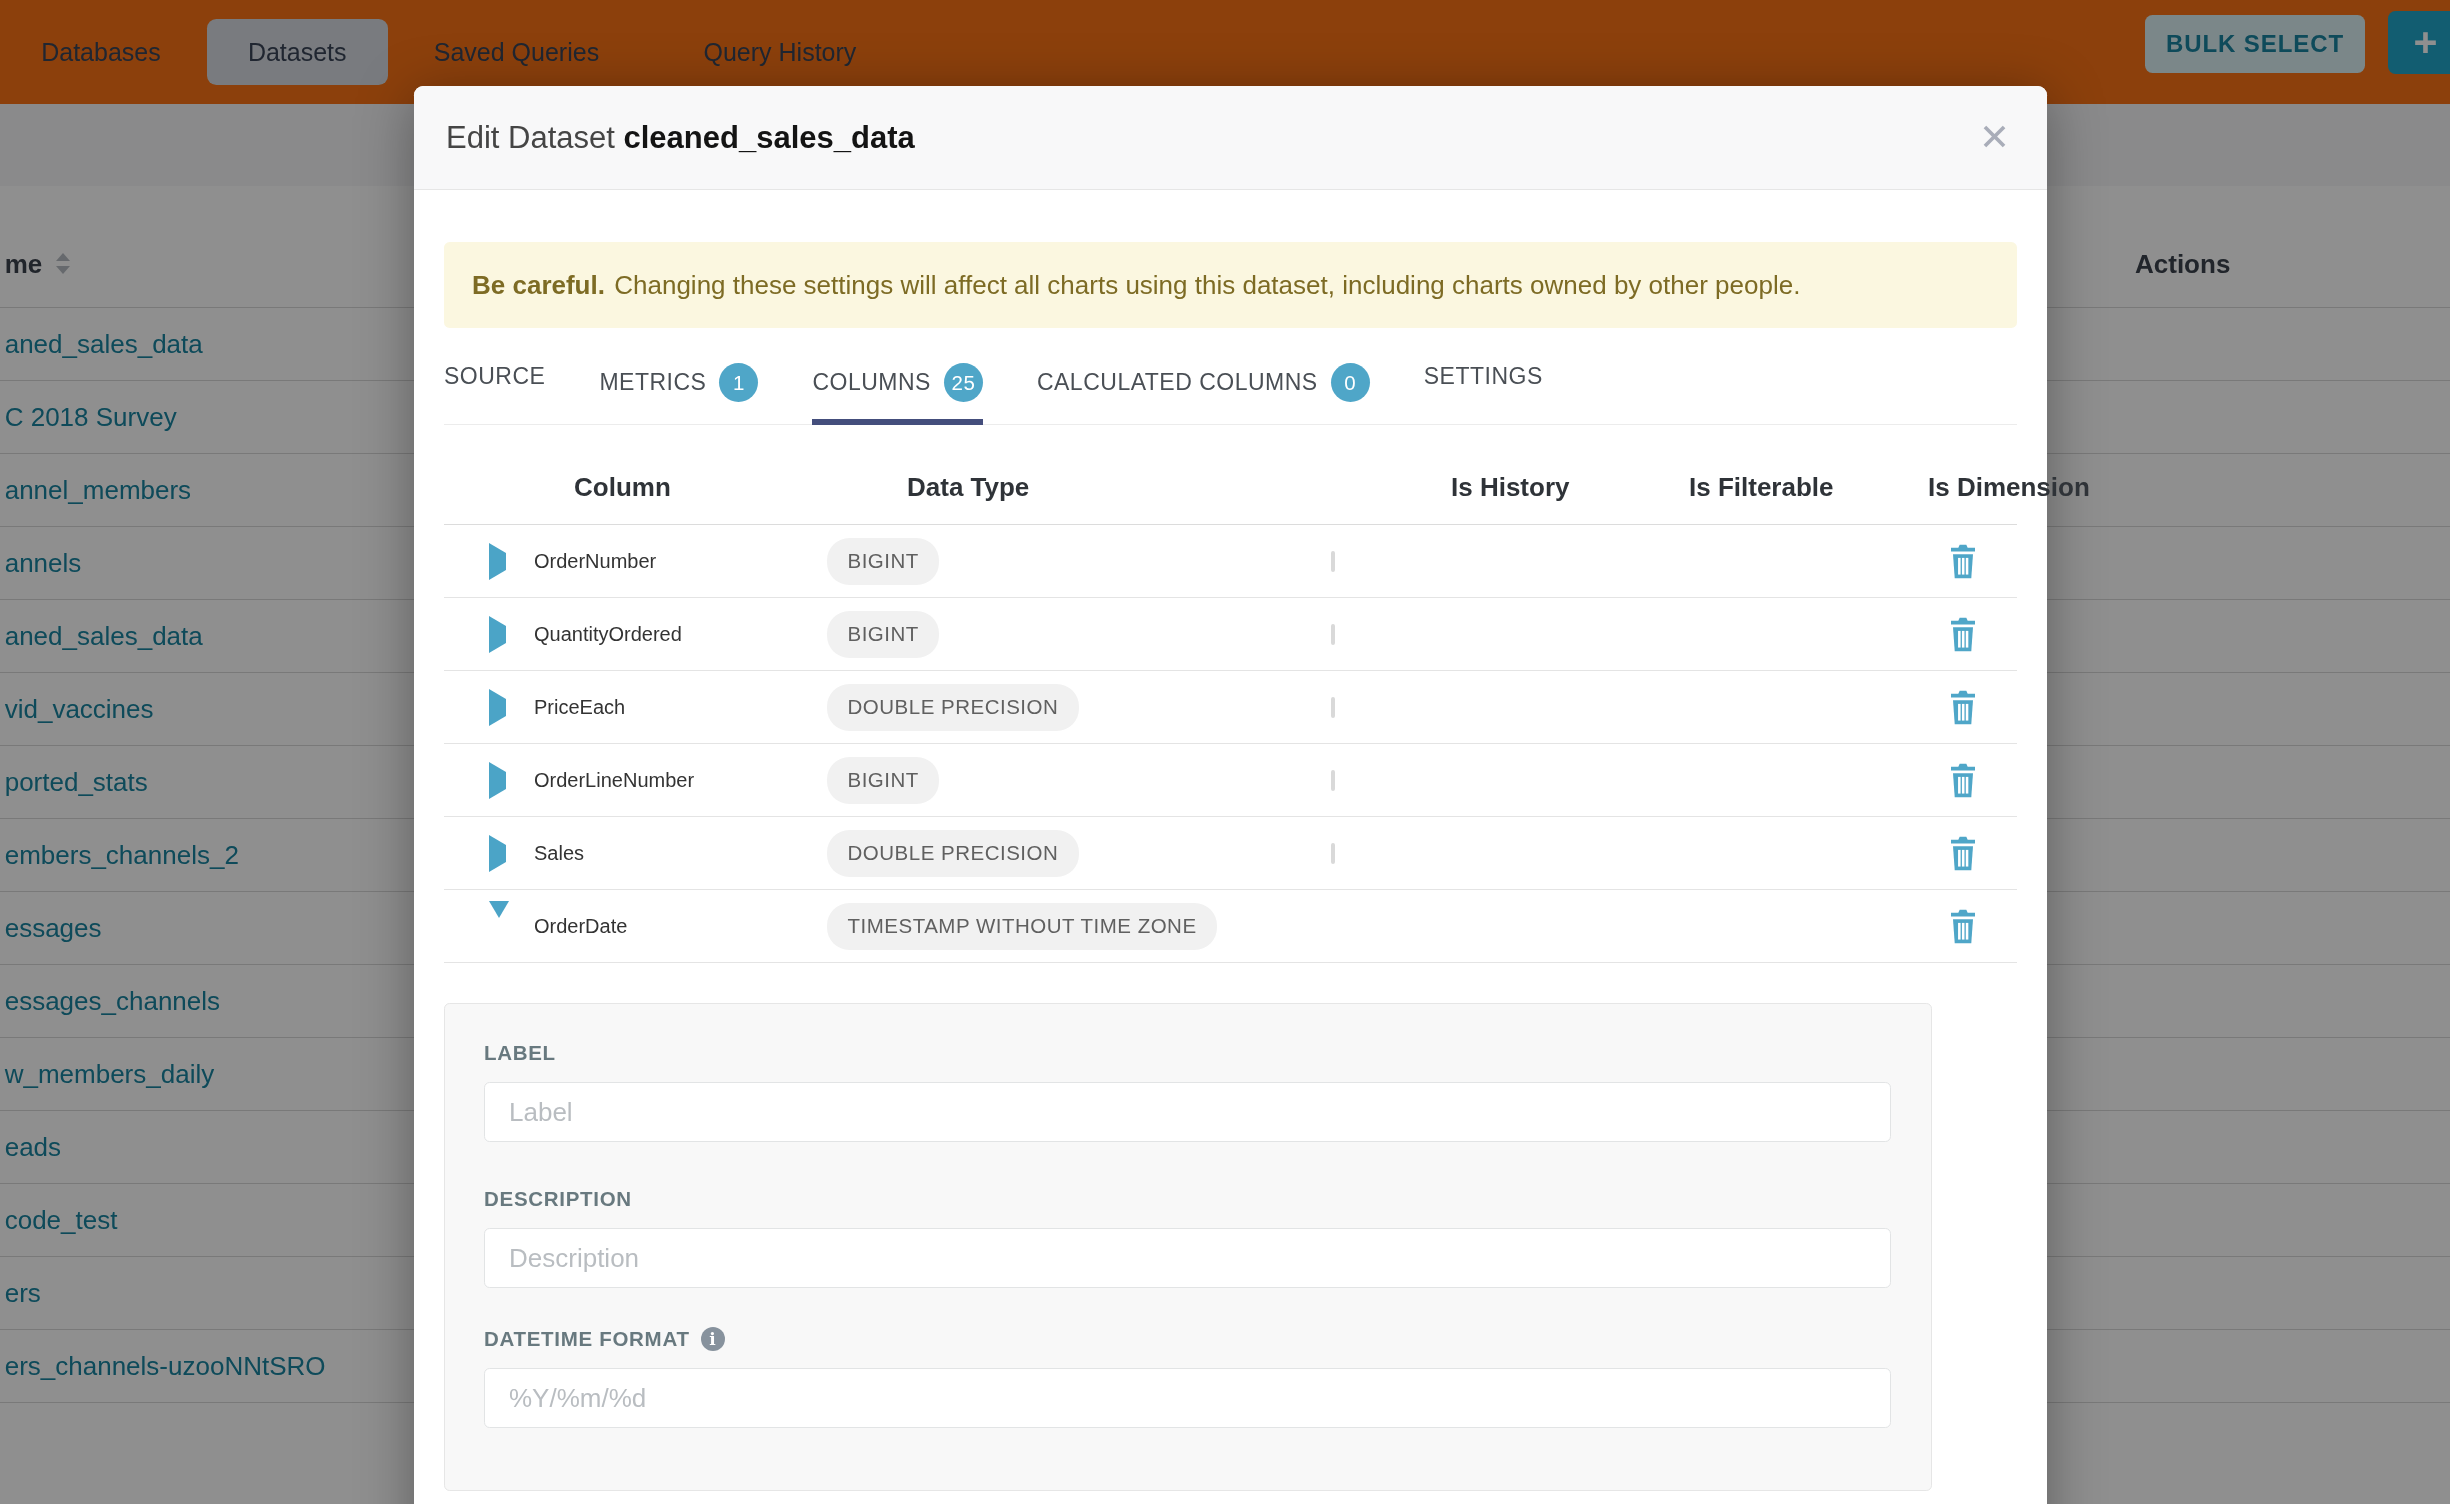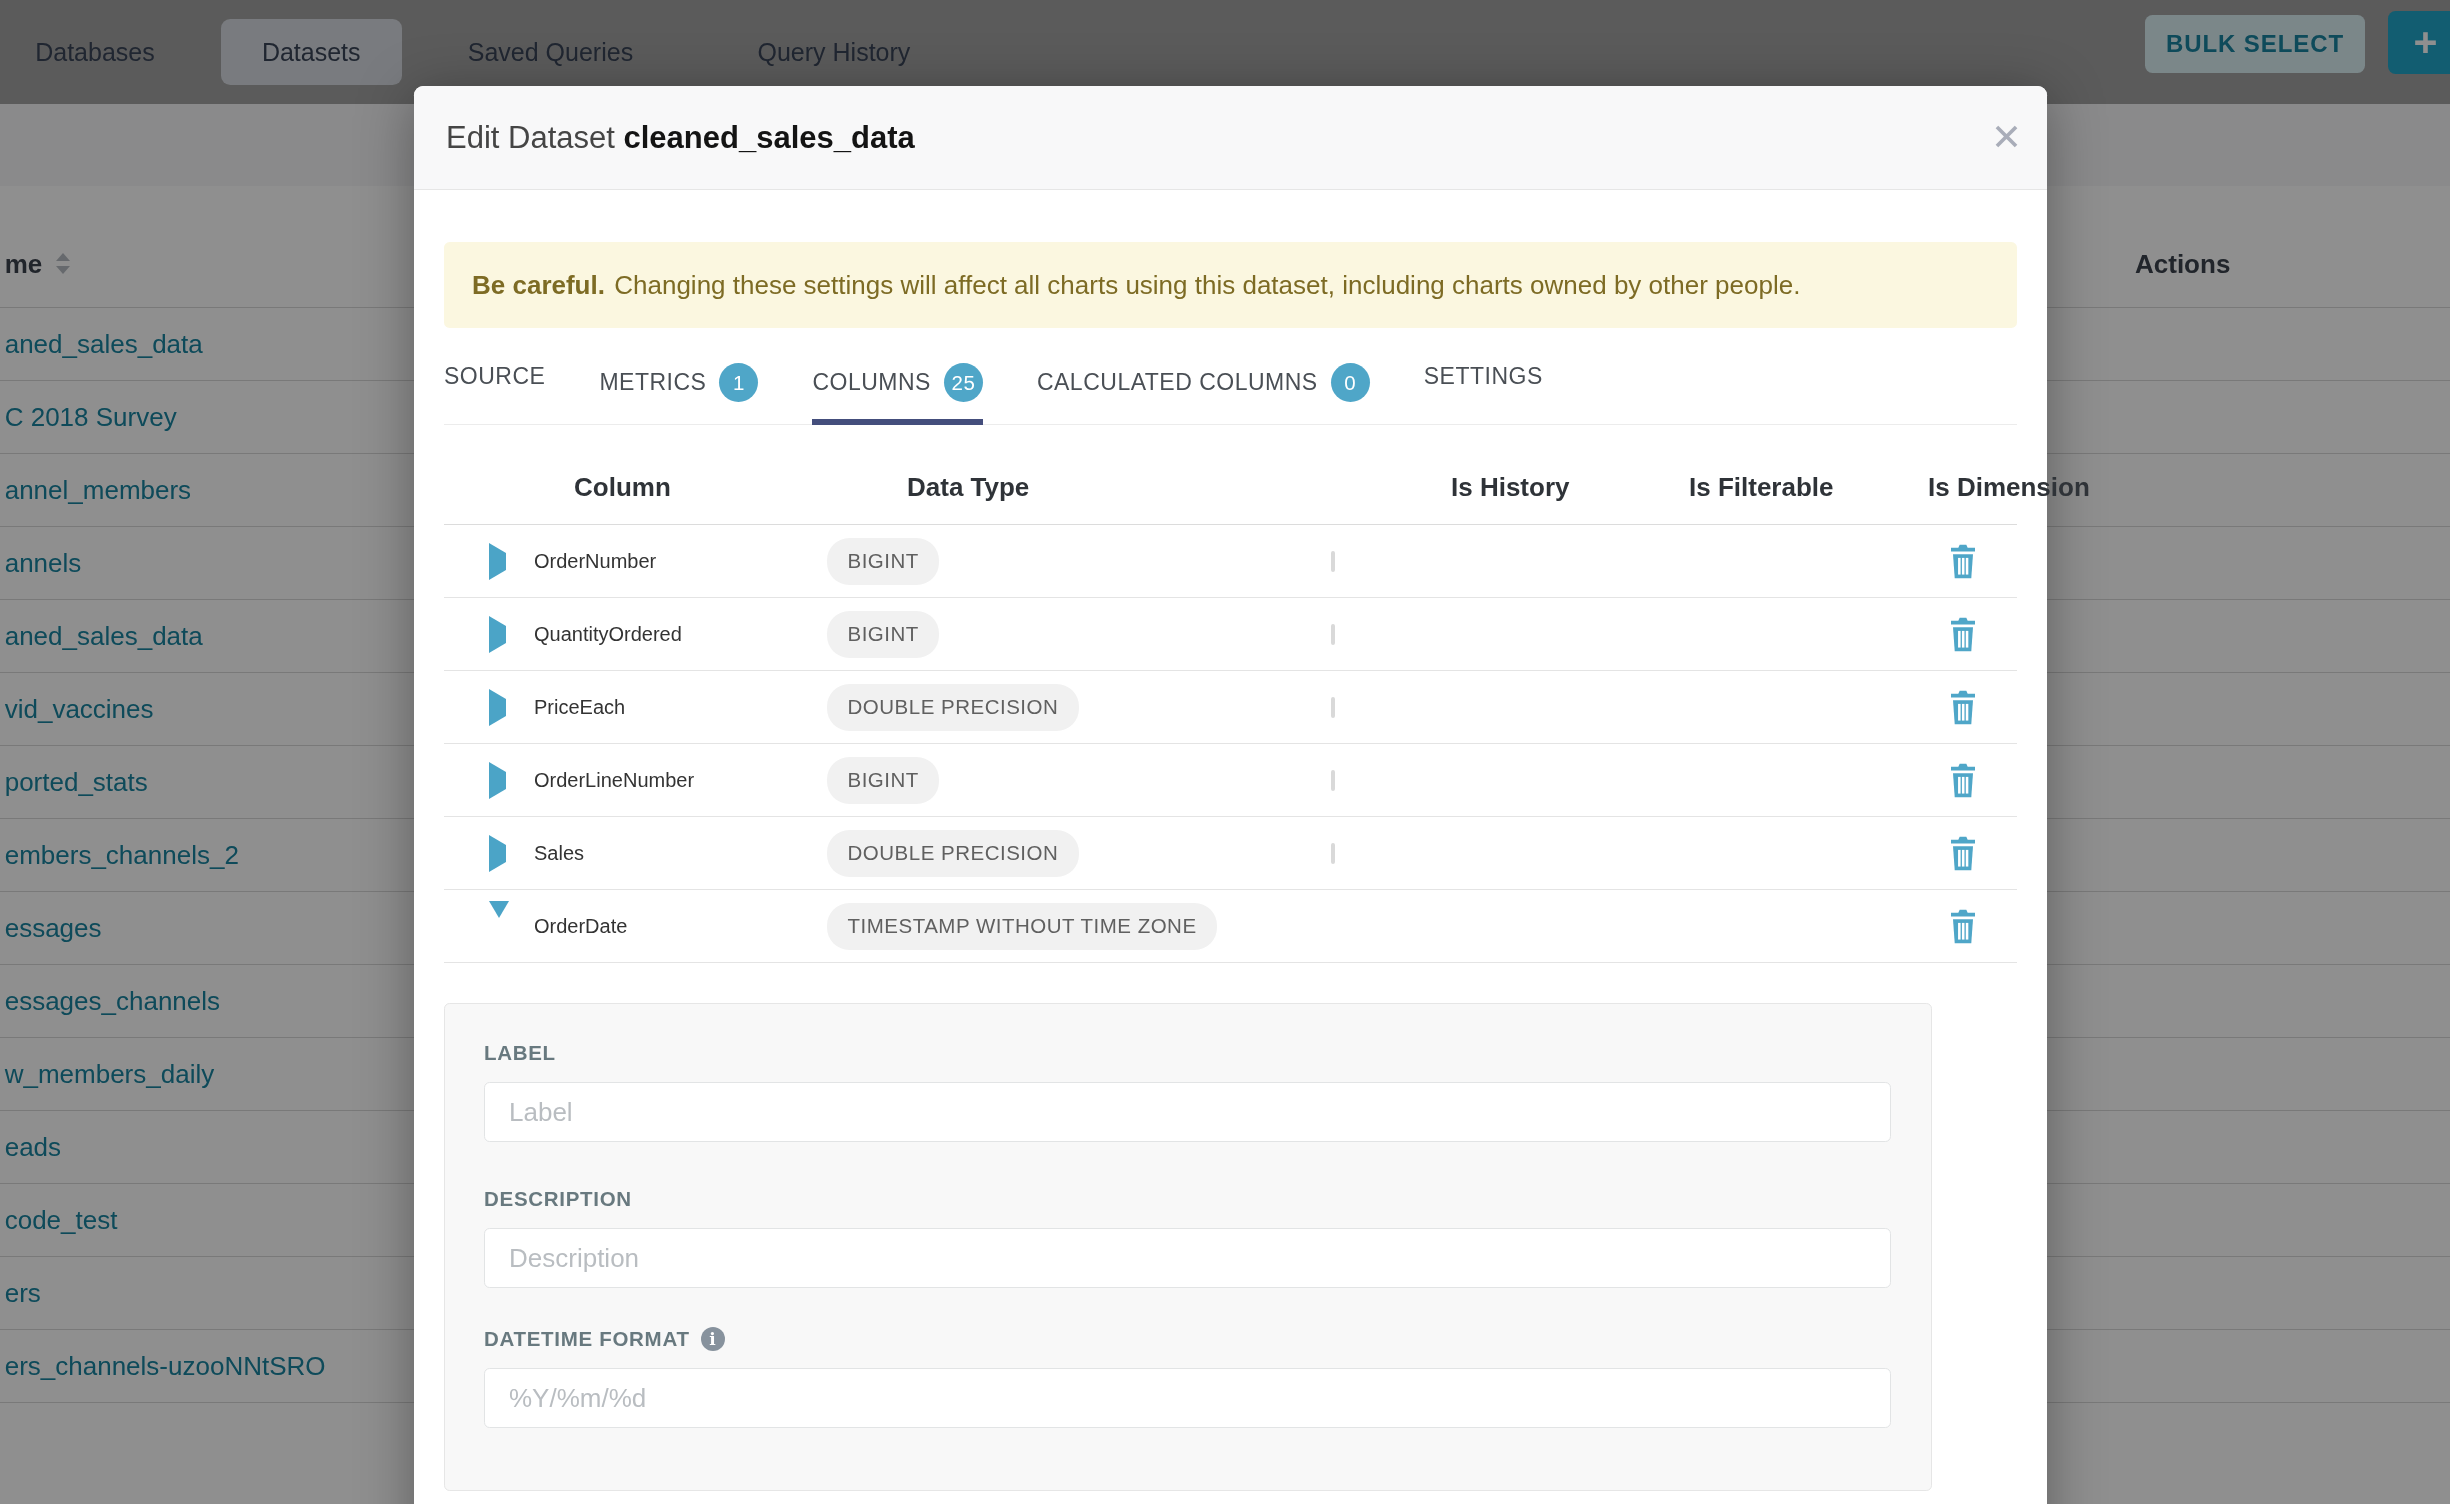--- a/index.html
+++ b/index.html
@@ -3,21 +3,21 @@
 <meta charset="utf-8">
 <style>
   * { margin:0; padding:0; box-sizing:border-box; }
   html,body { width:2450px; height:1505px; }
   body { font-family:"Liberation Sans", sans-serif; }
   #screen { position:relative; width:2450px; height:1505px; overflow:hidden; background:#fff; }
 
   
   .app { position:absolute; inset:0; }
   .topnav { position:absolute; left:0; top:0; width:2450px; height:104px;
-            background:#a3a3a3; display:flex; align-items:center; padding-left:24px;gap:20px; }
+            background:#f97316; display:flex; align-items:center; padding-left:30px; }
   .nav-item { font-size:25px; color:#3a4558; padding:0 11.2px; margin-right:35px; white-space:nowrap; }
   .nav-item.pill { background:#d8dce2; border-radius:9.3px; padding:18.6px 41px; }
   .nav-item.qh { margin-left:47px; }
   .bulk-btn { position:absolute; left:2145px; top:15px; width:220px; height:58px; border-radius:7.5px;
               background:#dcf0f5; color:#1a85a0; font-size:24px; font-weight:600; letter-spacing:0.9px;
               display:flex; align-items:center; justify-content:center; }
   .plus-btn { position:absolute; left:2388px; top:11.2px; width:75px; height:63px; border-radius:7.5px;
               background:#20A7C9; color:#ffffff; font-size:41px; font-weight:700;
               display:flex; align-items:center; justify-content:center; }
   .filterbar { position:absolute; left:0; top:104px; width:2450px; height:82px; background:#f7f7f8; }
@@ -38,21 +38,21 @@
   .bg-row { height:73px; border-bottom:0.9px solid #d8d8d8; display:flex; align-items:center; }
   .bg-row a { font-size:26px; color:#1985a0; text-decoration:none; padding-left:4.7px; white-space:nowrap; }
 
   
   .overlay { position:absolute; inset:0; background:rgba(0,0,0,0.44); z-index:10; }
 
   
   .modal { position:absolute; left:414px; top:86px; width:1633px; height:1492px; background:#ffffff;
            border-radius:9.3px; box-shadow:0 9.3px 56px rgba(0,0,0,0.35); z-index:20; }
   .m-header { height:104px; background:#f8f8f9; border-bottom:0.9px solid #e6e6e6;
-              border-radius:9.3px 9.3px 0 0; display:flex; align-items:center; padding:0 25px 0 32px; }
+              border-radius:9.3px 9.3px 0 0; display:flex; align-items:center; padding:0 37px 0 32px; }
   .m-title { font-size:31px; color:#454545; }
   .m-title b { color:#141414; font-weight:700; }
   .m-close { margin-left:auto; font-size:37px; color:#a9adb9; line-height:1; cursor:default; }
   .m-body { padding:0 30px; }
 
   .banner { margin-top:52px; height:86px; background:#fbf7e0; border-radius:5.6px;
             display:flex; align-items:center; padding-left:28px; font-size:26px; color:#7d6b24; }
   .banner b { font-weight:700; margin-right:9.3px; }
 
   .tabs { margin-top:35px; display:flex; align-items:flex-start; gap:54px; border-bottom:0.9px solid #ececec; }

